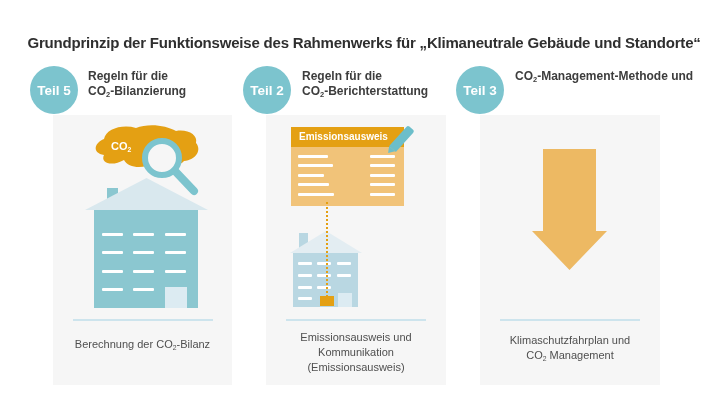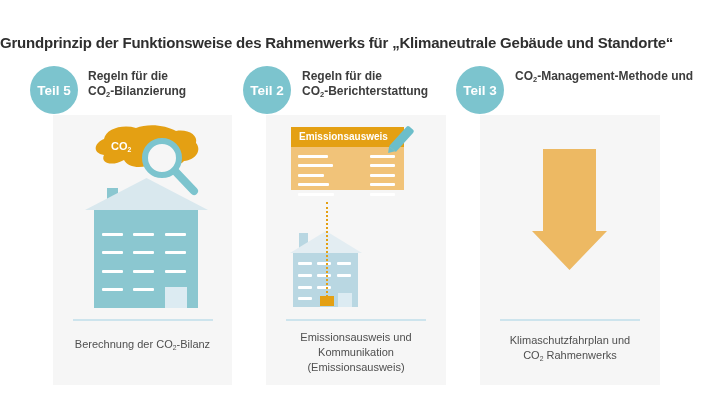--- a/index.html
+++ b/index.html
@@ -6,38 +6,38 @@
     --teal:#7cc4ce; --teal-dark:#6cbeca; --orange:#e4a013; --orange-light:#f1c379;
     --orange-arrow:#edb963; --panel-bg:#f6f6f6; --divider:#cde4ed;
     --house-teal:#8bc7d0; --roof-light:#d9e8ee; --house-light:#b9d7e2;
     --roof-lighter:#e3edf2; --door-light:#dcebf2;
     --title-color:#2f2f2f; --heading-color:#3d3d3d; --caption-color:#4f4f4f;
   }
   *{margin:0;padding:0;box-sizing:border-box}
   html,body{background:#fff}
   .canvas{position:relative;width:728px;height:417px;background:#fff;overflow:hidden;
           font-family:"Liberation Sans",sans-serif}
-  .title{position:absolute;top:34px;left:0;width:728px;
+  .title{position:absolute;top:34px;left:0;width:728px;text-align:center;
          font-size:15px;font-weight:bold;color:var(--title-color);letter-spacing:-0.2px}
   .badge{position:absolute;top:66px;width:48px;height:48px;border-radius:50%;
          background:var(--teal);color:#fff;font-weight:bold;font-size:13.5px;
          display:flex;align-items:center;justify-content:center;z-index:3}
   .heading{position:absolute;top:69px;font-size:12px;font-weight:bold;
            color:var(--heading-color);line-height:15px;z-index:3}
   sub{font-size:0.62em;vertical-align:-0.3em;line-height:0}
   .panel{position:absolute;top:115px;height:270px;background:var(--panel-bg)}
   .divider{position:absolute;top:204px;left:50%;transform:translateX(-50%);
            width:140px;height:2px;background:var(--divider)}
   .caption{position:absolute;top:215px;left:0;right:0;text-align:center;
            font-size:11px;color:var(--caption-color);line-height:15px}
   
   .roof{position:absolute}
   .dash{position:absolute;background:#fff;border-radius:1px}
   
-  .card{position:absolute;left:25px;top:12px;width:113px;height:63px;background:var(--orange-light)}
+  .card{position:absolute;left:25px;top:12px;width:113px;height:79px;background:var(--orange-light)}
   .card-header{position:absolute;left:0;top:0;width:113px;height:20px;background:var(--orange);
                color:#fff;font-size:10px;font-weight:bold;line-height:20px;padding-left:8px}
   .card-line{position:absolute;height:2.5px;background:#fff;border-radius:1px}
   .pencil{position:absolute;left:122px;top:6px;width:9px;height:28px;background:var(--teal-dark);
           border-radius:2px 2px 0 0;transform:rotate(42deg);transform-origin:50% 100%;z-index:4}
   .pencil::after{content:'';position:absolute;top:100%;left:0;width:0;height:0;
           border-left:4.5px solid transparent;border-right:4.5px solid transparent;
           border-top:6px solid var(--teal-dark)}
   .dotline{position:absolute;left:60px;top:87px;height:95px;width:0;
            border-left:2px dotted var(--orange);z-index:2}
@@ -148,17 +148,17 @@
     <span><span>CO</span><sub>2</sub><span>-Management-Methode und</span></span><br>
   </div>
 
   <div class="panel" style="left:480px;width:180px">
     <svg width="180" height="170" viewBox="0 0 180 170" style="position:absolute;left:0;top:0">
       <polygon fill="var(--orange-arrow)" points="63,34 116,34 116,116 127,116 89.5,155 52,116 63,116"></polygon>
     </svg>
     <div class="divider"></div>
     <div class="caption" style="top:218px">
       <span>Klimaschutzfahrplan und</span><br>
-      <span><span>CO</span><sub>2</sub><span> Rahmenwerks</span></span>
+      <span><span>CO</span><sub>2</sub><span> Management</span></span>
     </div>
   </div>
 
 </div>
 
 </body></html>

